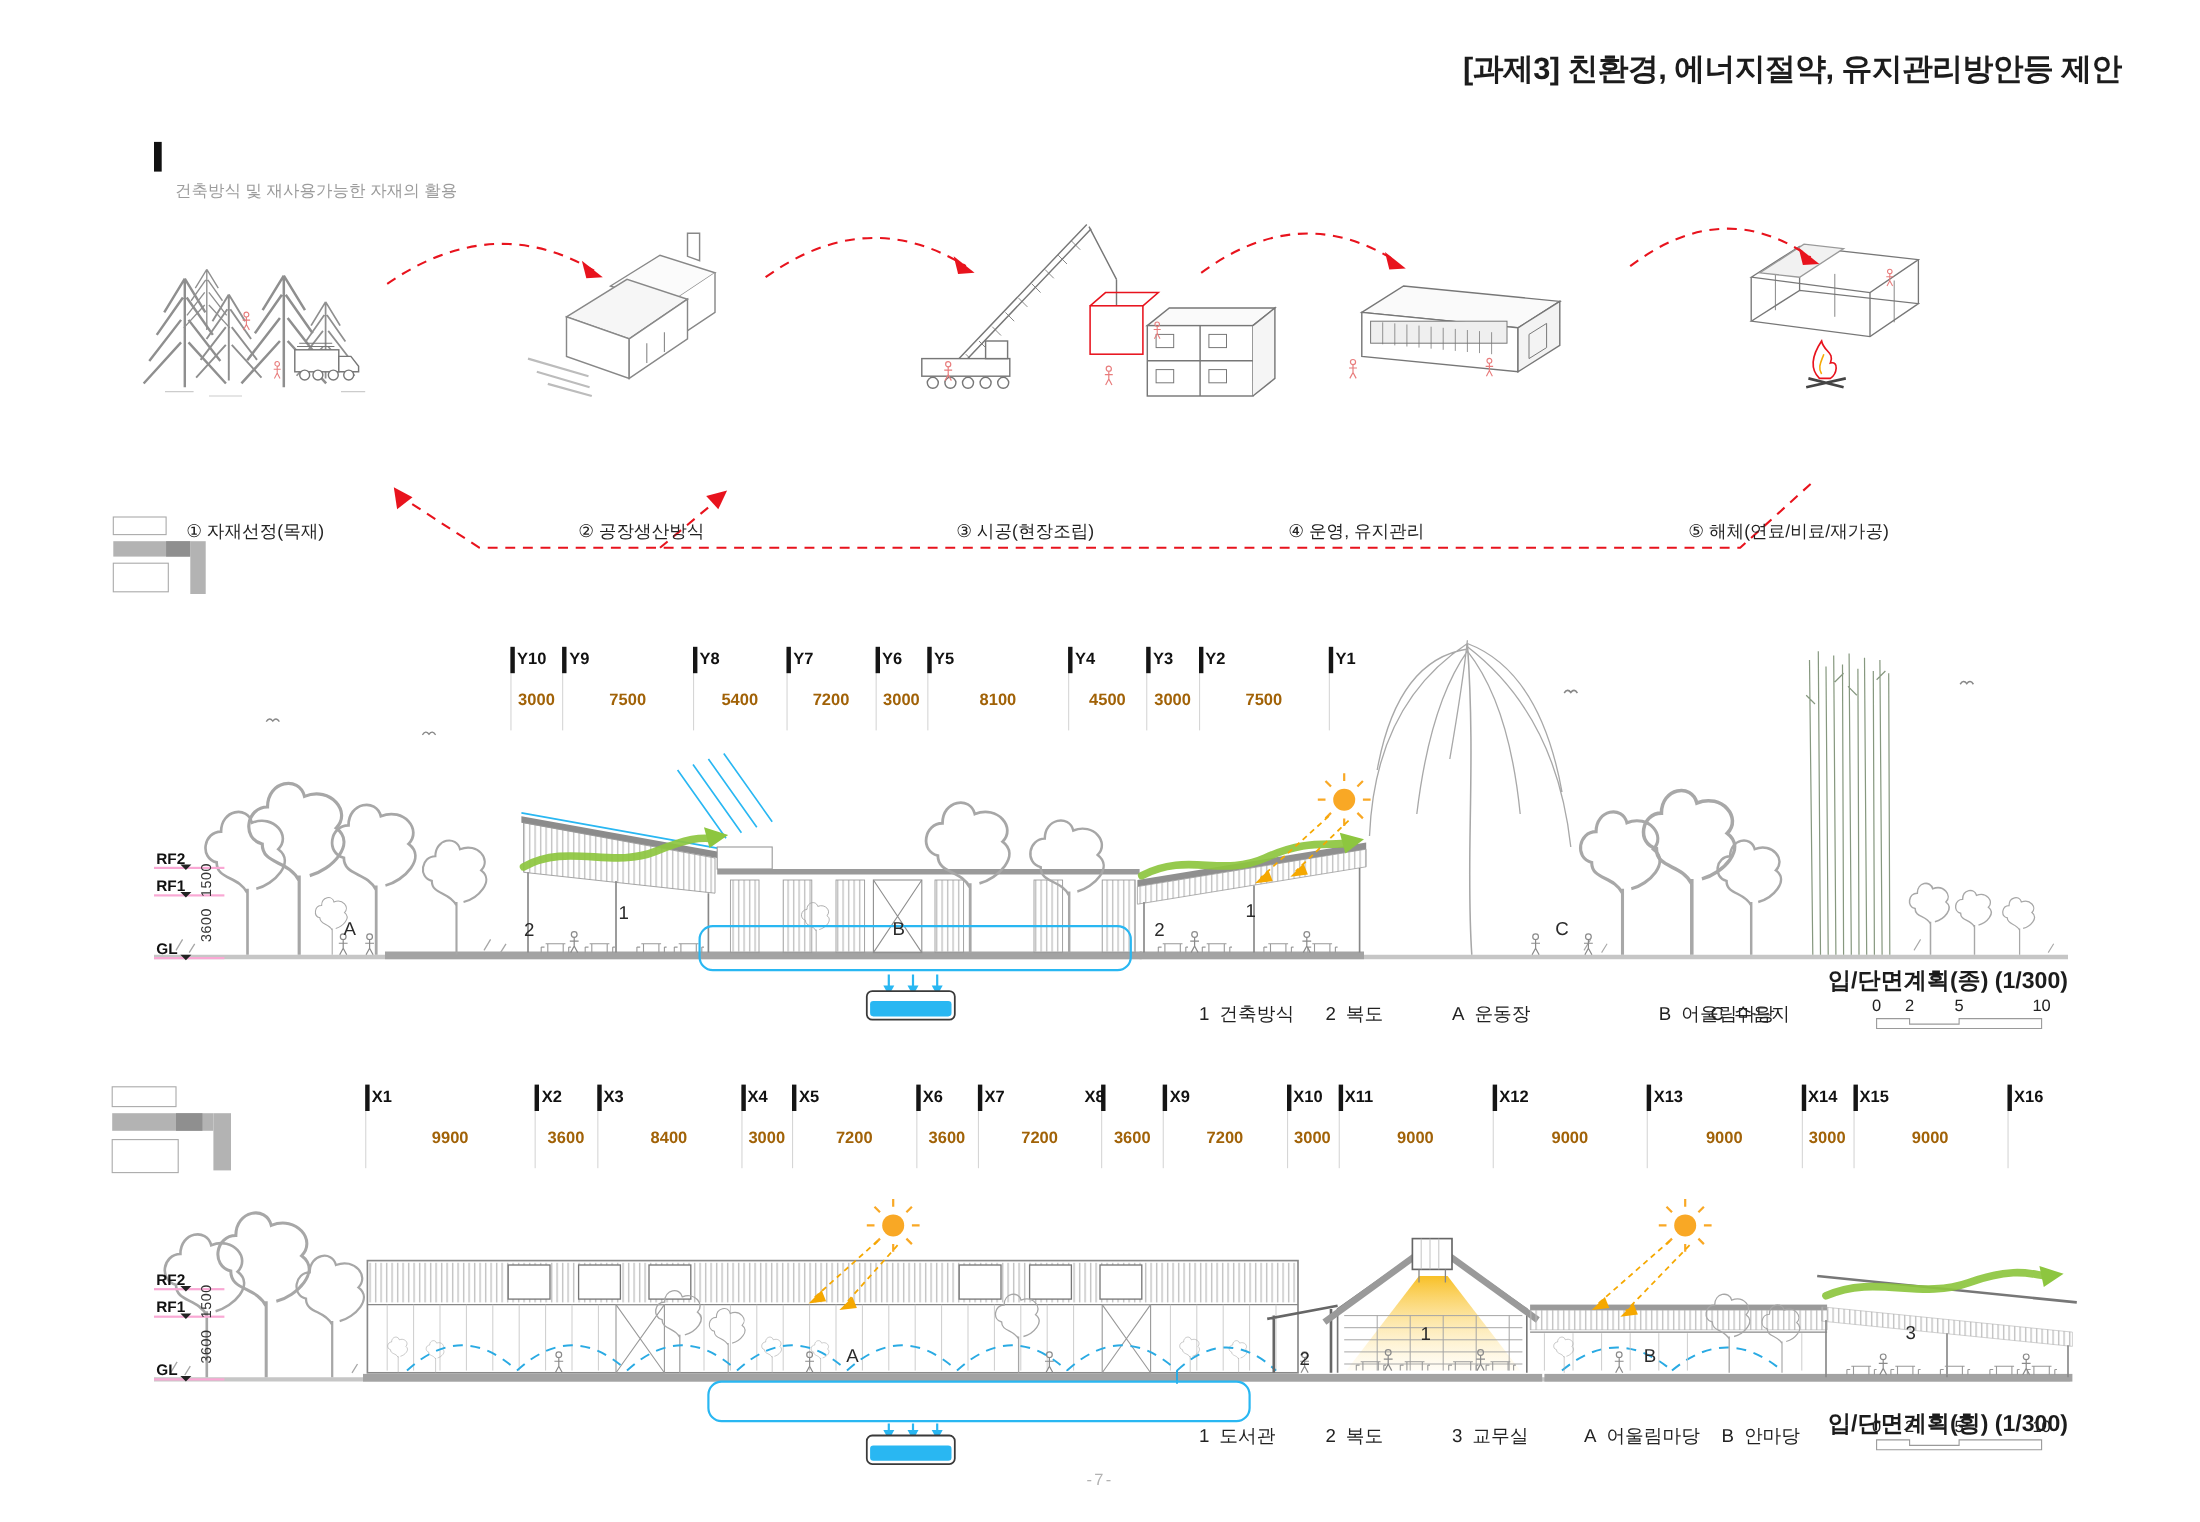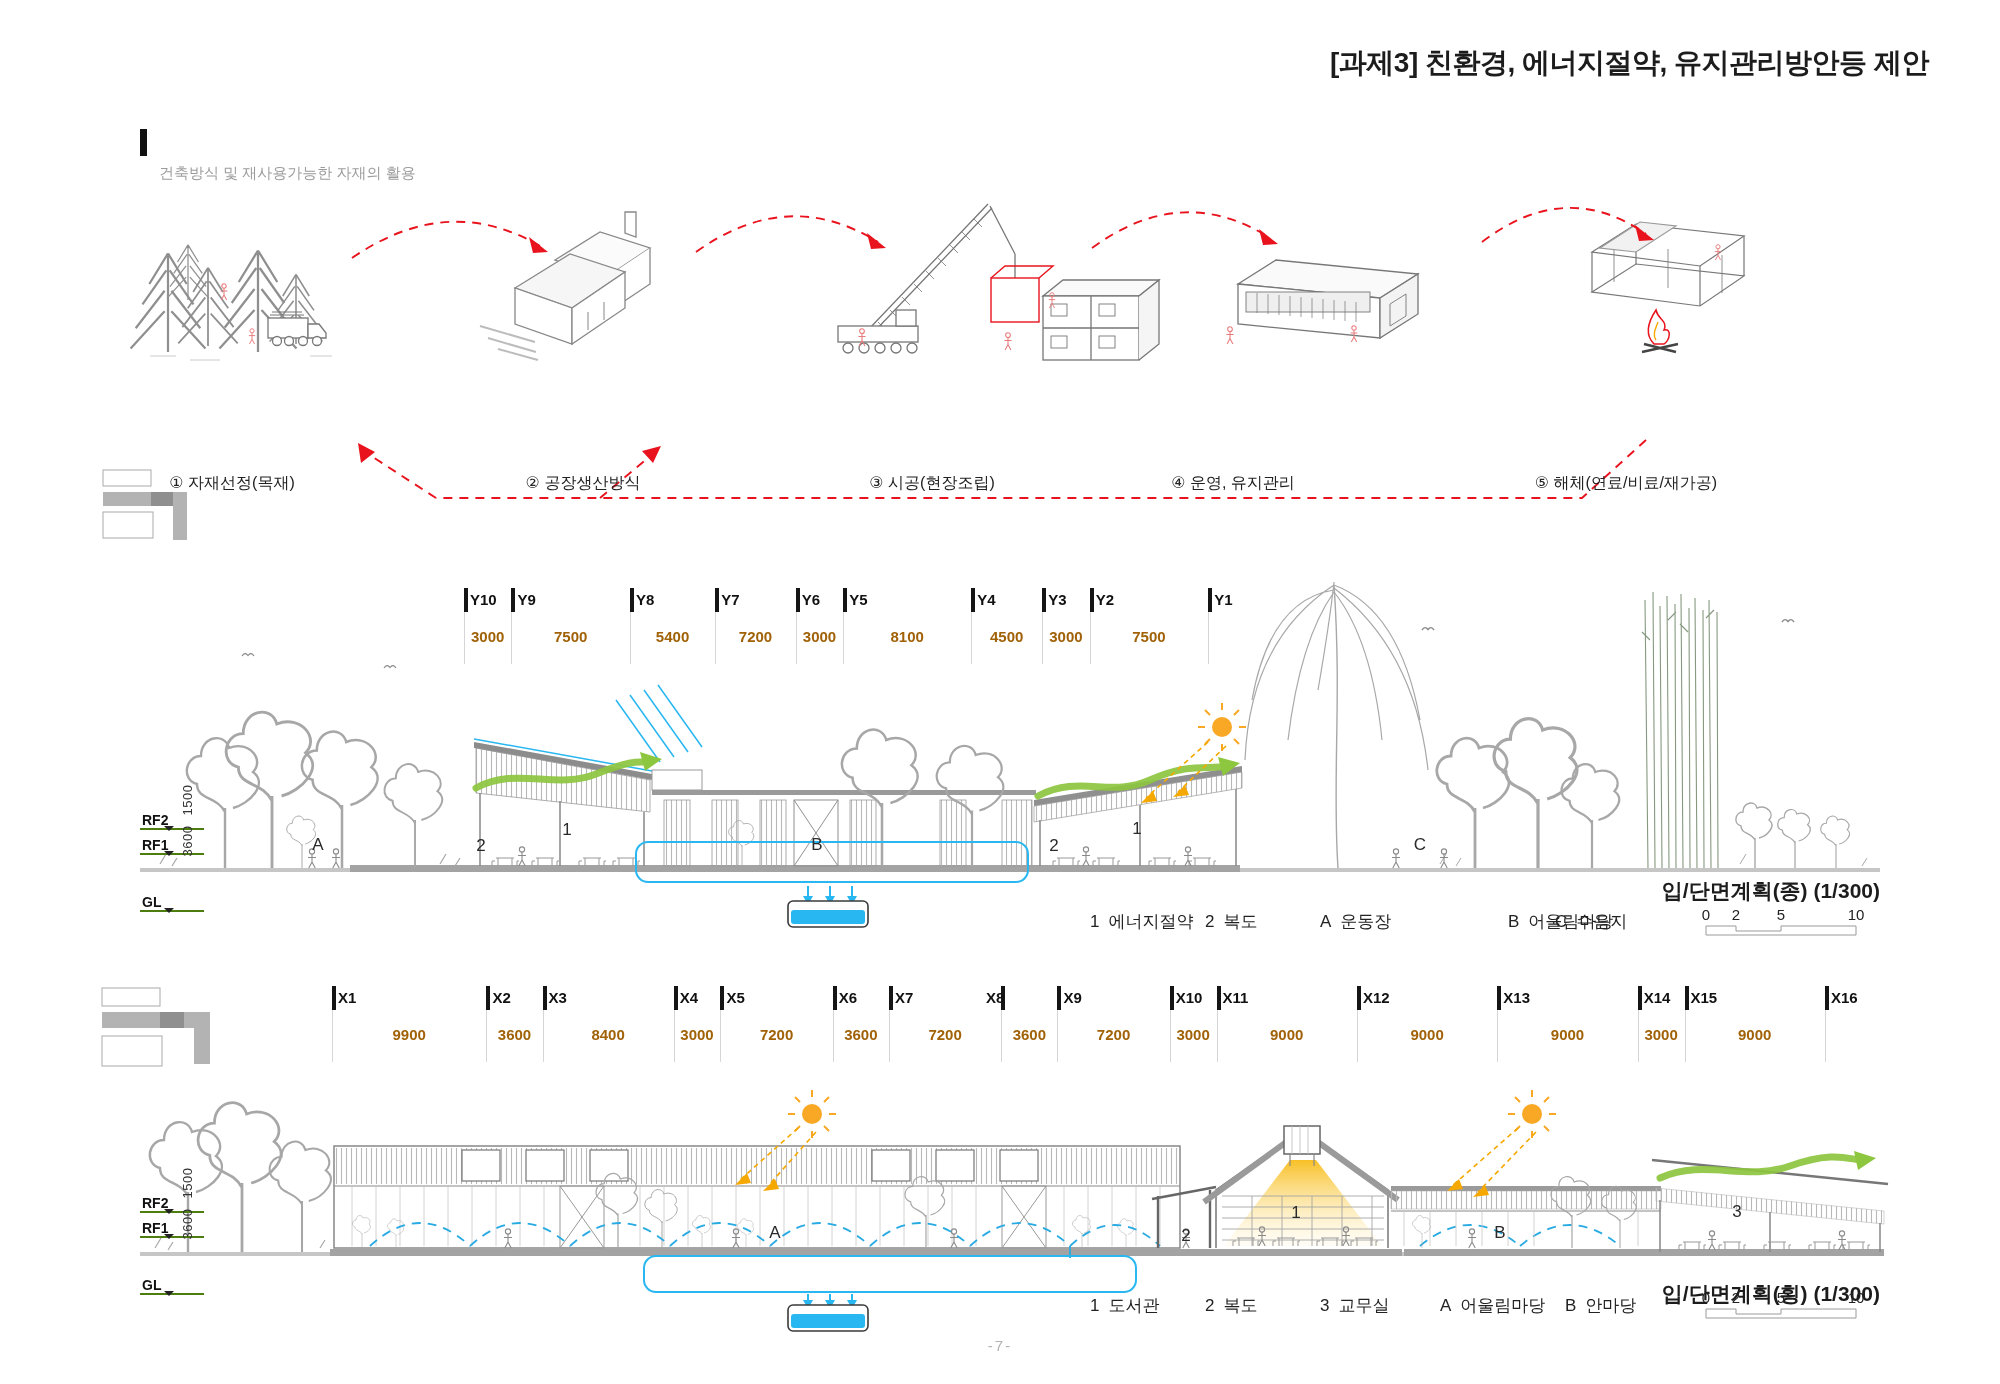--- a/index.html
+++ b/index.html
@@ -16,21 +16,21 @@
   
   .stage-label{position:absolute;top:473px;transform:translateX(-50%);font-size:16px;color:#222;white-space:nowrap;}
   
   .grid{position:absolute;}
   .g-line{position:absolute;top:2px;width:1px;height:74px;background:#d6d6d6;}
   .g-tick{position:absolute;top:0;width:4px;height:24px;background:#151515;}
   .g-lab{position:absolute;top:3px;font-size:15px;font-weight:700;color:#111;white-space:nowrap;}
   .g-dim{position:absolute;top:40px;transform:translateX(-50%);font-size:15px;color:#a16207;font-weight:bold;}
   
   .levels{position:absolute;left:140px;width:70px;}
-  .lvl{position:absolute;left:0;width:64px;height:16px;border-bottom:2px solid #4d7c0f;margin-top:40px;}
+  .lvl{position:absolute;left:0;width:64px;height:16px;border-bottom:2px solid #f9a8d4;}
   .lvl::after{content:"";position:absolute;left:24px;bottom:-8px;border:5px solid transparent;border-top-color:#222;}
   .lvl-label{position:absolute;left:2px;top:0px;font-size:14px;font-weight:700;color:#111;}
   .lvl-dim{position:absolute;left:40px;transform:translateY(-50%) rotate(180deg);writing-mode:vertical-rl;
            font-size:13px;color:#333;letter-spacing:0.5px;}
   
   .caption{position:absolute;width:240px;text-align:right;font-size:21px;font-weight:700;white-space:nowrap;}
   .legend-item{position:absolute;font-size:17px;color:#222;white-space:nowrap;}
   .legend-item b{font-weight:400;margin-right:9px;}
   .sb-num{position:absolute;transform:translateX(-50%);font-size:15px;color:#222;}
   .anno{position:absolute;transform:translate(-50%,-50%);font-size:17px;font-weight:500;color:#2a2a2a;}
@@ -637,21 +637,21 @@
   <div class="lvl" style="top:82px">
         <span class="lvl-label">GL</span>
       </div>
   <span class="lvl-dim" style="top:28px">1500</span>
   <span class="lvl-dim" style="top:69px">3600</span>
 </div>
 
 <div class="caption" style="left:1640px;top:877px">입/단면계획(종) (1/300)</div>
 <div class="caption" style="left:1640px;top:1280px">입/단면계획(횡) (1/300)</div>
 
-<span class="legend-item" style="left:1090px;top:910px"><b>1</b><span>에너지절약</span></span>
+<span class="legend-item" style="left:1090px;top:910px"><b>1</b><span>건축방식</span></span>
 <span class="legend-item" style="left:1205px;top:910px"><b>2</b><span>복도</span></span>
 <span class="legend-item" style="left:1320px;top:910px"><b>A</b><span>운동장</span></span>
 <span class="legend-item" style="left:1508px;top:910px"><b>B</b><span>어울림마당</span></span>
 <span class="legend-item" style="left:1555px;top:910px"><b>C</b><span>수음지</span></span>
 
 <span class="legend-item" style="left:1090px;top:1294px"><b>1</b><span>도서관</span></span>
 <span class="legend-item" style="left:1205px;top:1294px"><b>2</b><span>복도</span></span>
 <span class="legend-item" style="left:1320px;top:1294px"><b>3</b><span>교무실</span></span>
 <span class="legend-item" style="left:1440px;top:1294px"><b>A</b><span>어울림마당</span></span>
 <span class="legend-item" style="left:1565px;top:1294px"><b>B</b><span>안마당</span></span>

